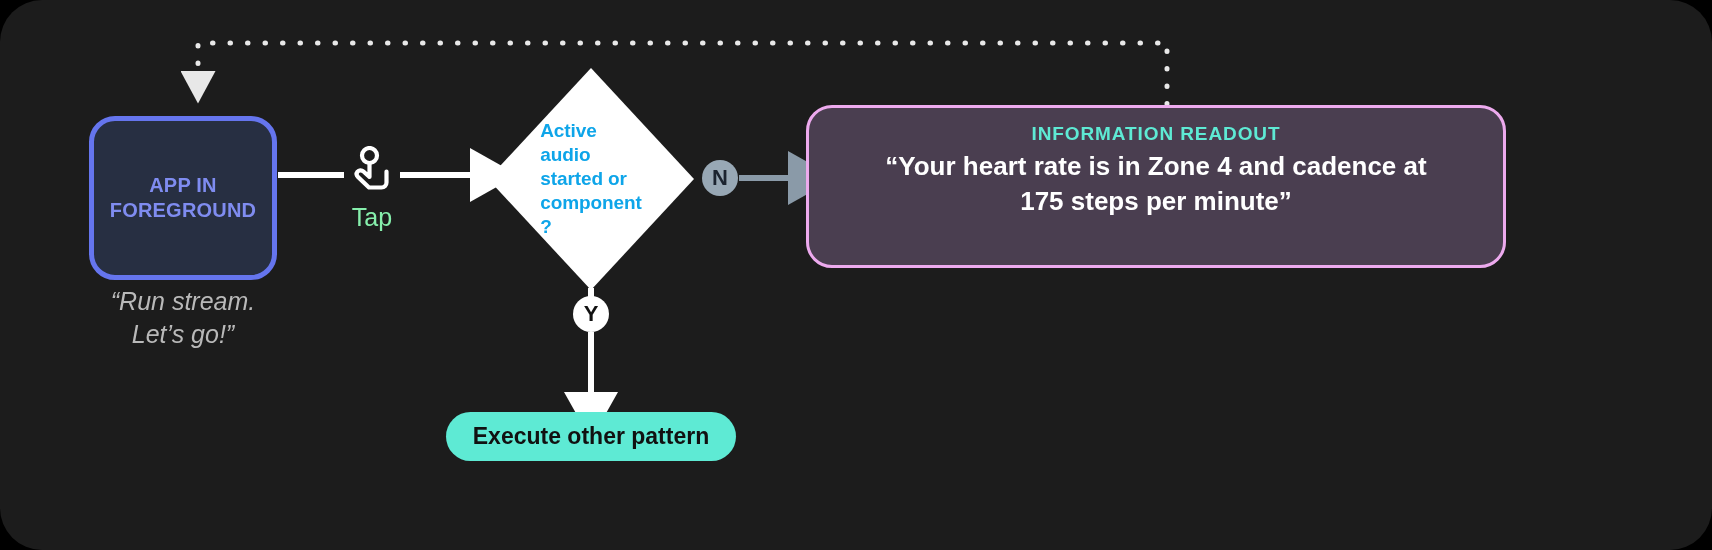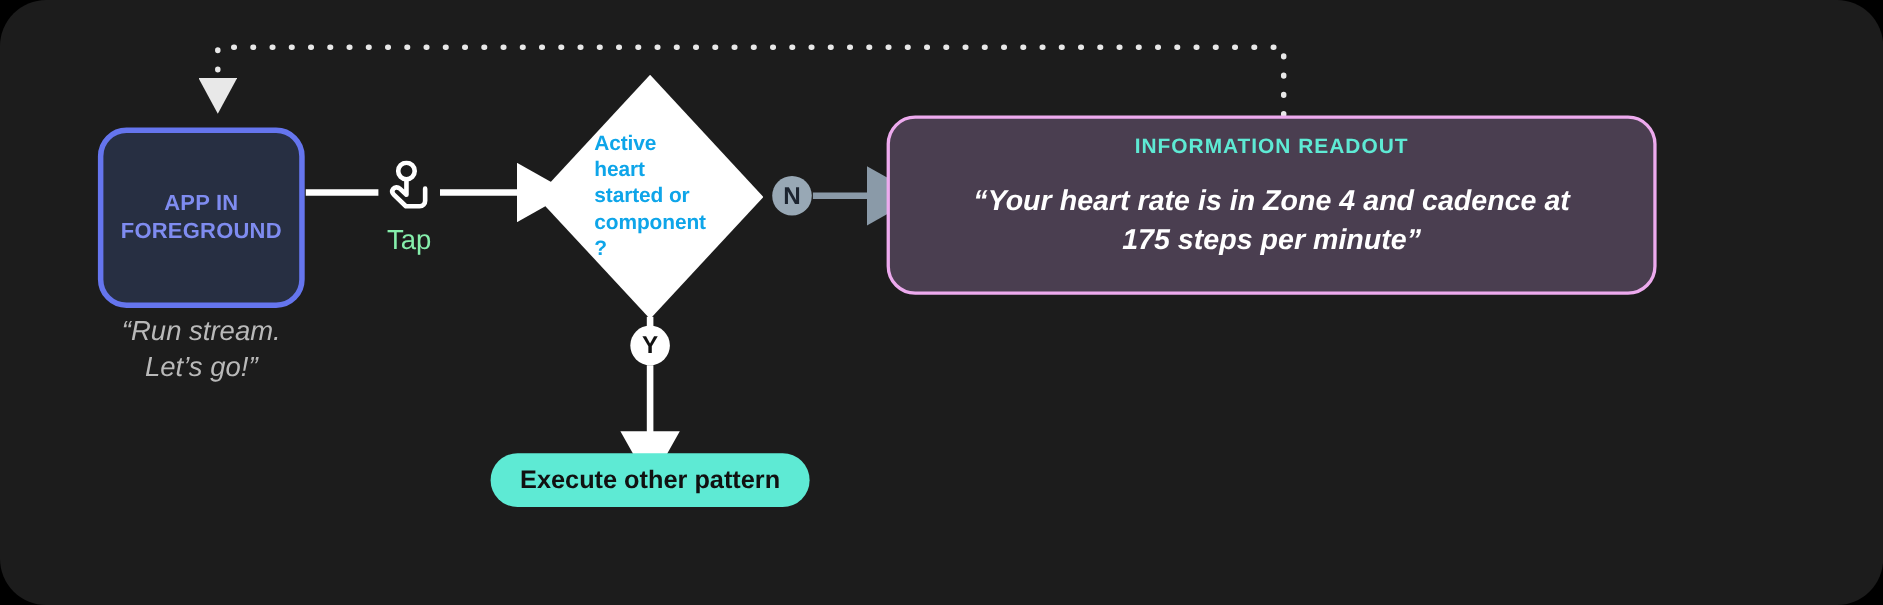--- a/index.html
+++ b/index.html
@@ -161,27 +161,26 @@
     align-items: center;
     padding-top: 15px;
   }
   #readout-title {
     color: #5eead4;
     font-size: 19px;
     font-weight: bold;
     letter-spacing: 0.9px;
   }
   #readout-body {
-    margin-top: 20px;
+    margin-top: 4px;
     width: 640px;
     text-align: center;
     color: #ffffff;
     font-size: 26px;
     font-weight: bold;
-    font-style: italic;
     line-height: 1.36;
   }
 
   
   #execute-pill {
     position: absolute;
     left: 446px;
     top: 412px;
     width: 290px;
     height: 49px;
@@ -249,21 +248,21 @@
       </svg>
     </span>
     <div class="tap-label">Tap</div>
   </div>
 
   <div id="decision-node">
     <div class="diamond"></div>
     <div class="diamond-text">
       <div>
         <span>Active</span><br>
-        <span>heart</span><br>
+        <span>audio</span><br>
         <span>started or</span><br>
         <span>component</span><br>
         <span>?</span>
       </div>
     </div>
   </div>
 
   <div class="badge" id="badge-n">N</div>
   <div class="badge" id="badge-y">Y</div>
 

